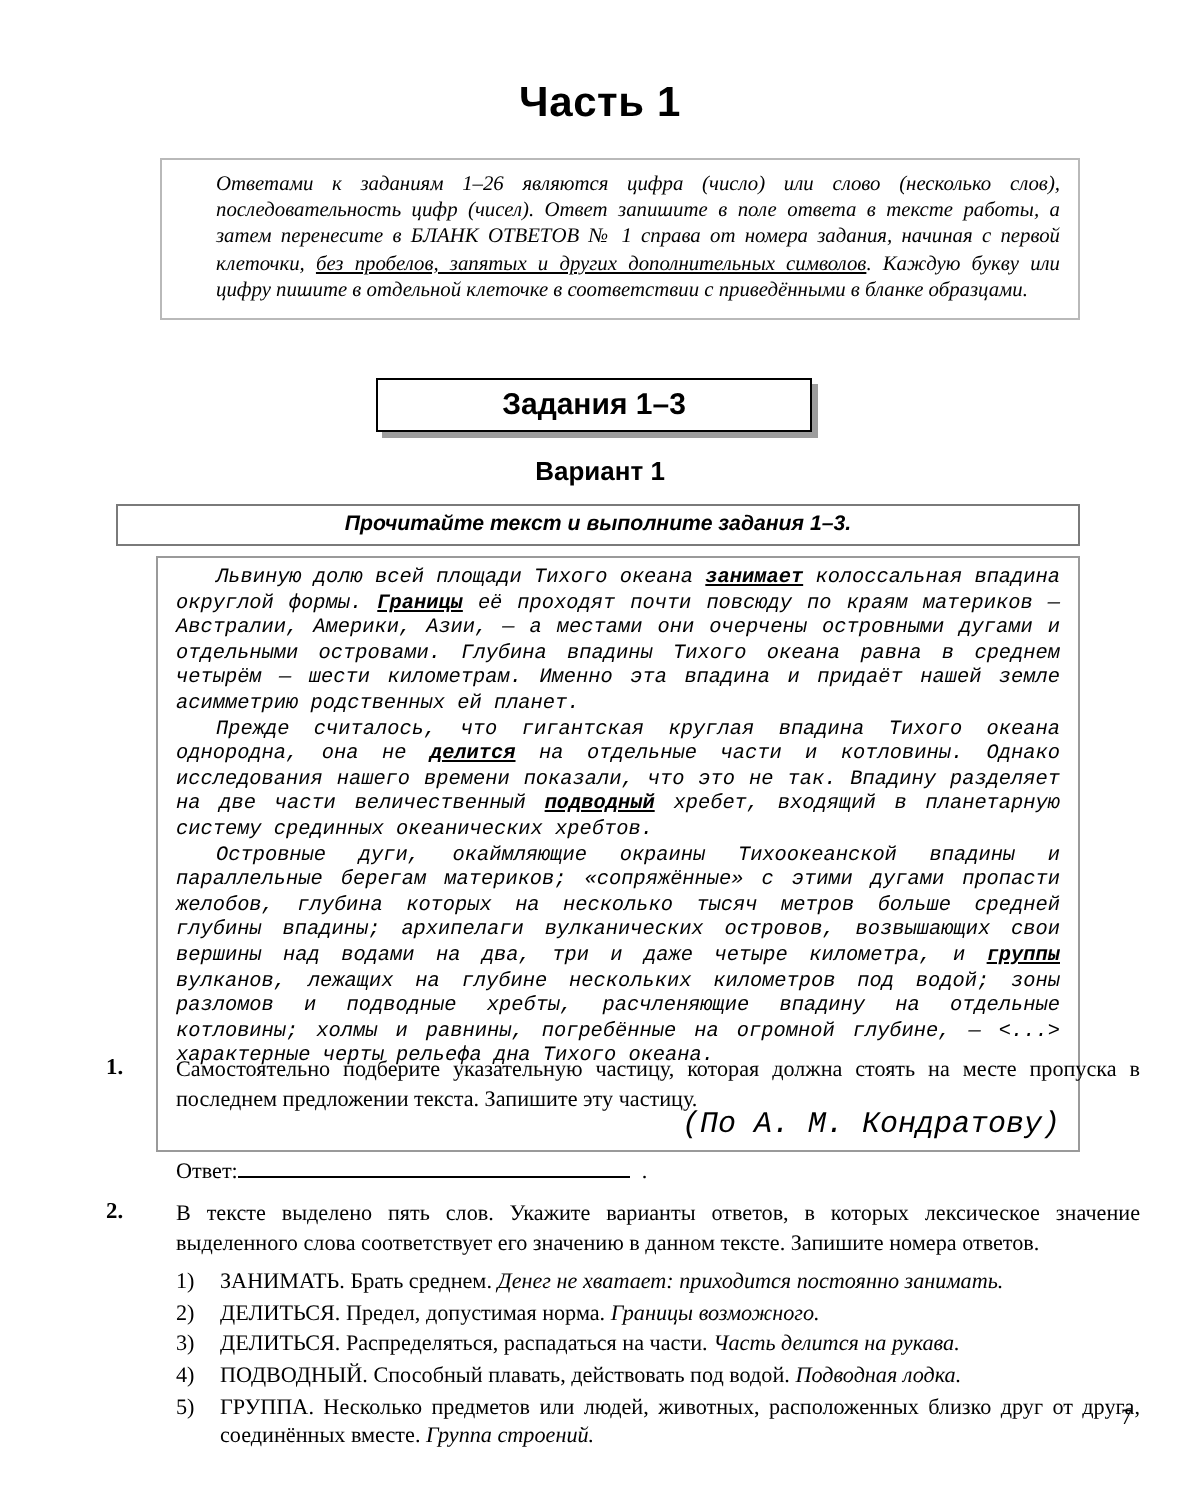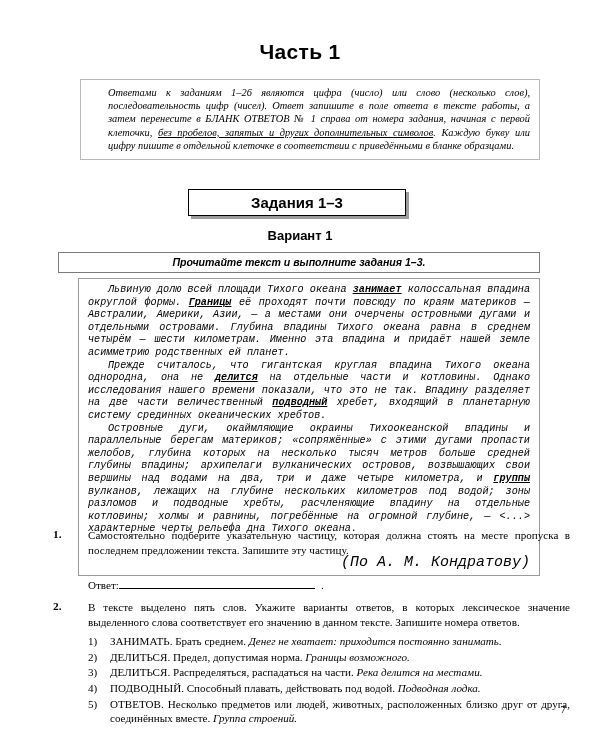--- a/index.html
+++ b/index.html
@@ -263,23 +263,23 @@
     </div>
   </div>
 
   <div class="question" style="top:600px; height:140px;">
     <div class="q-num">2.</div>
     <div class="q-body">
       <p>В тексте выделено пять слов. Укажите варианты ответов, в которых лексическое значение выделенного слова соответствует его значению в данном тексте. Запишите номера ответов.</p>
       <ul class="opt-list">
         <li><span class="marker">1)</span><span class="head">ЗАНИМАТЬ.</span><span> Брать среднем. </span><span class="ex">Денег не хватает: приходится постоянно занимать.</span></li>
         <li><span class="marker">2)</span><span class="head">ДЕЛИТЬСЯ.</span><span> Предел, допустимая норма. </span><span class="ex">Границы возможного.</span></li>
-        <li><span class="marker">3)</span><span class="head">ДЕЛИТЬСЯ.</span><span> Распределяться, распадаться на части. </span><span class="ex">Река делится на местами.</span></li>
+        <li><span class="marker">3)</span><span class="head">ДЕЛИТЬСЯ.</span><span> Распределяться, распадаться на части. </span><span class="ex">Часть делится на рукава.</span></li>
         <li><span class="marker">4)</span><span class="head">ПОДВОДНЫЙ.</span><span> Способный плавать, действовать под водой. </span><span class="ex">Подводная лодка.</span></li>
-        <li><span class="marker">5)</span><span class="head">ОТВЕТОВ.</span><span> Несколько предметов или людей, животных, расположенных близко друг от друга, соединённых вместе. </span><span class="ex">Группа строений.</span></li>
+        <li><span class="marker">5)</span><span class="head">ГРУППА.</span><span> Несколько предметов или людей, животных, расположенных близко друг от друга, соединённых вместе. </span><span class="ex">Группа строений.</span></li>
       </ul>
       <div class="answer-line">
         <span>Ответ:</span><span class="answer-rule"></span><span>.</span>
       </div>
     </div>
   </div>
 
   <div class="page-number">7</div>
 
 </div>

